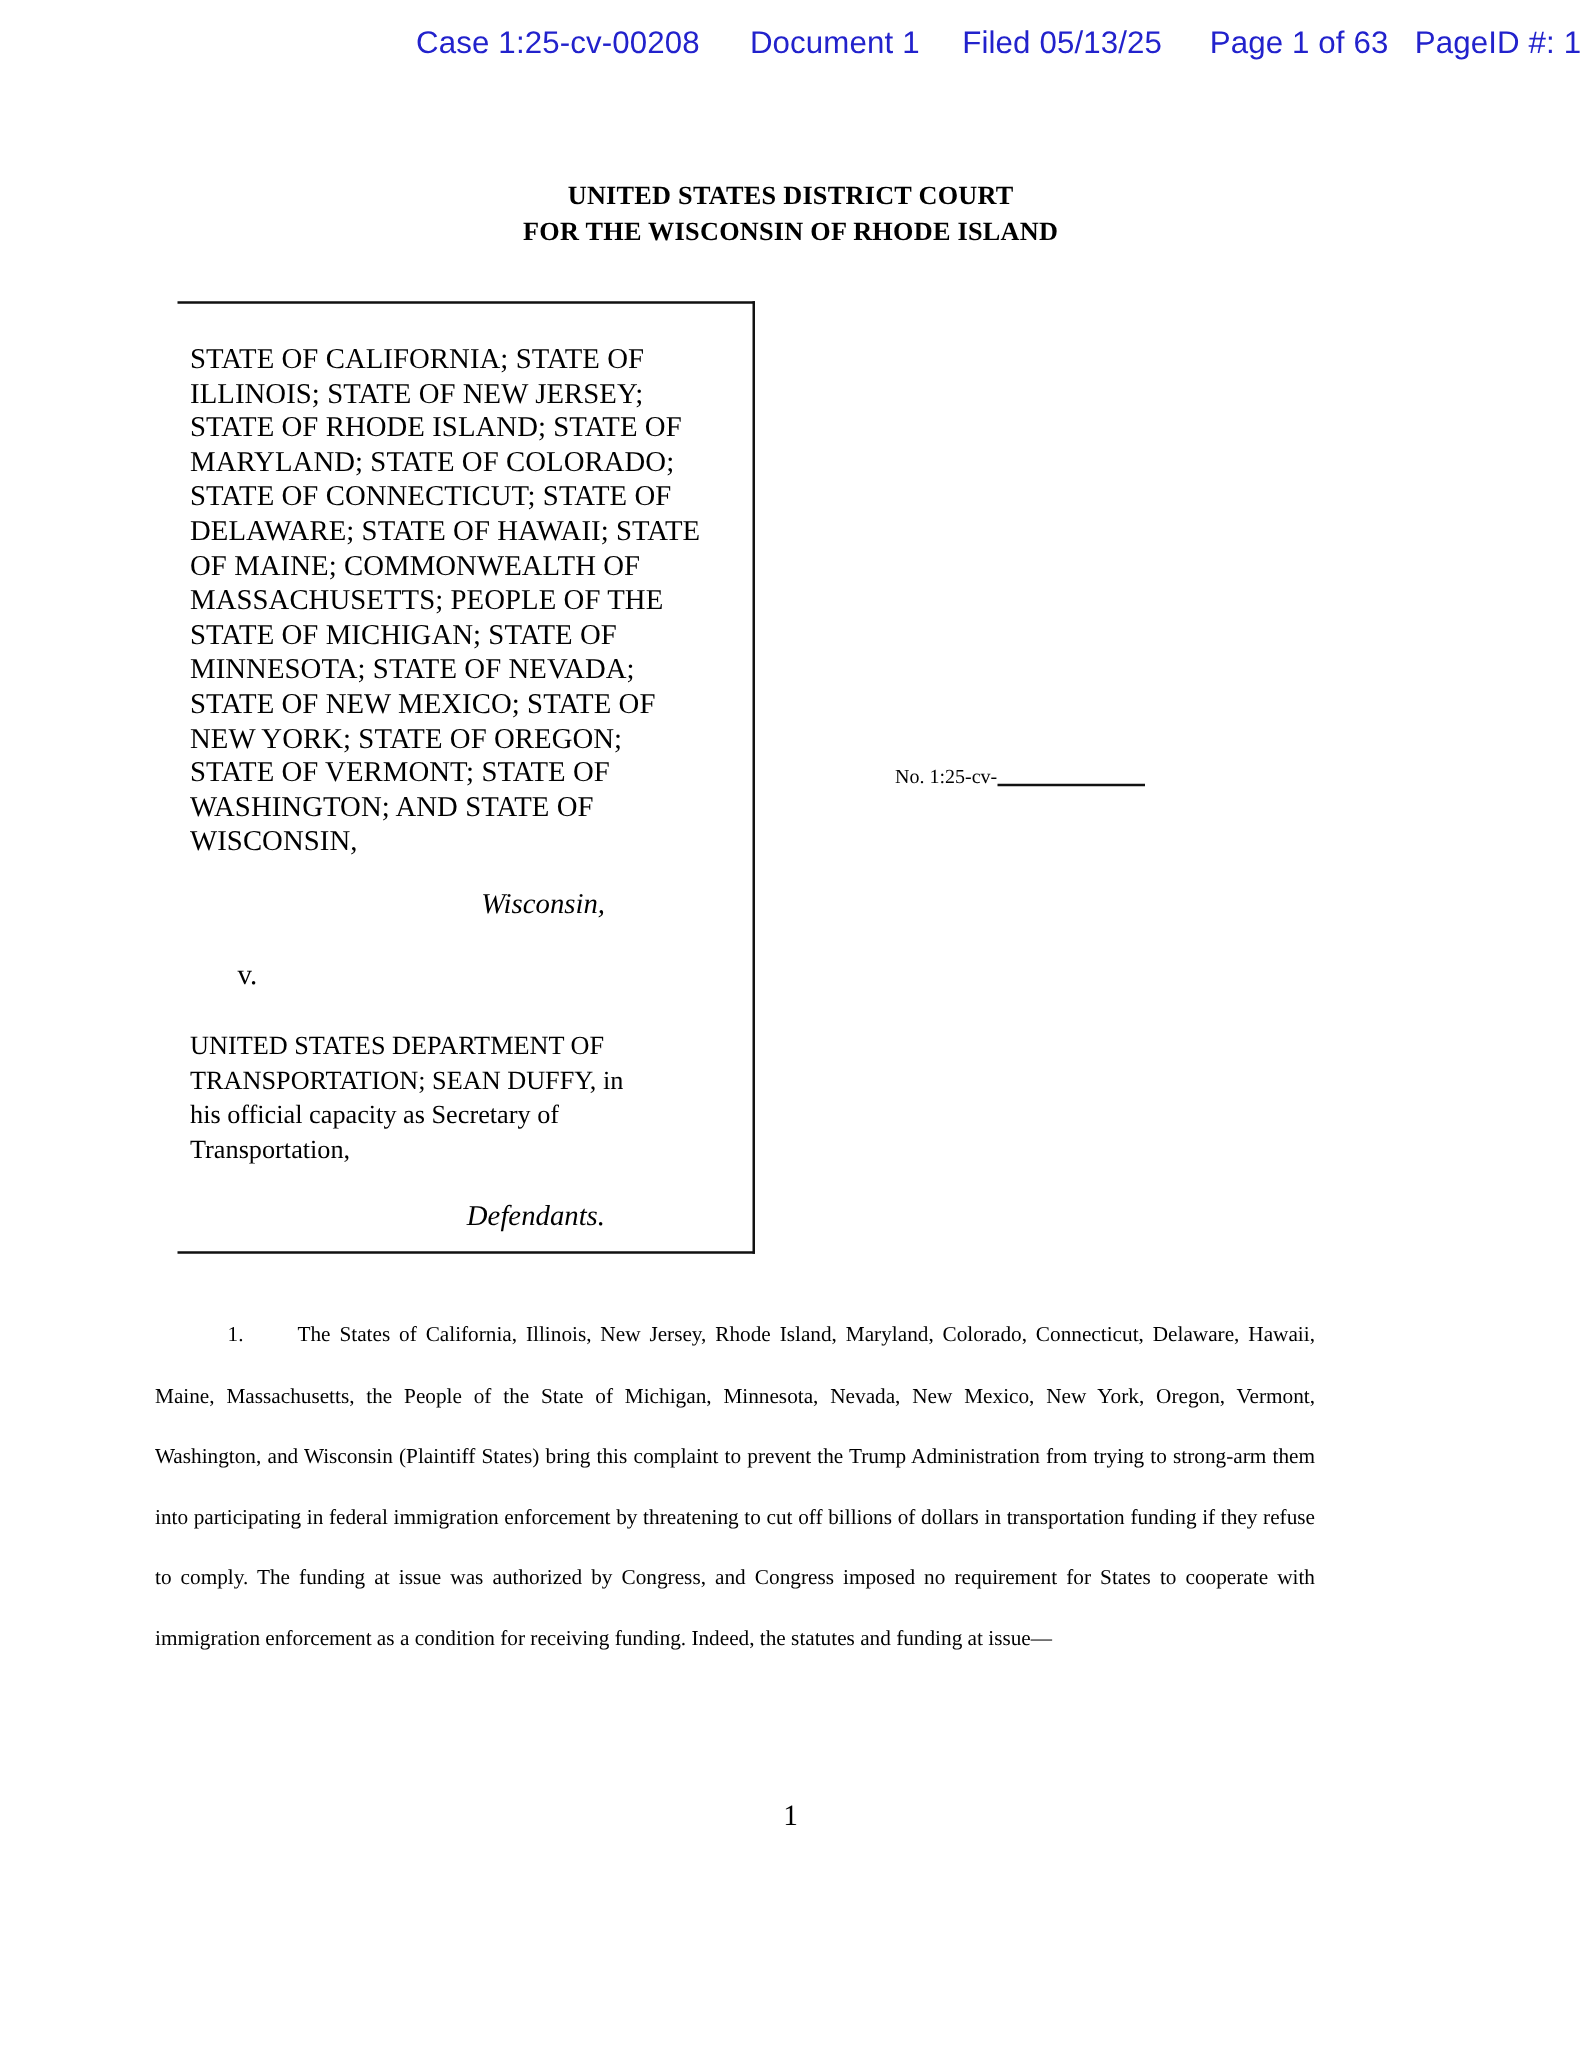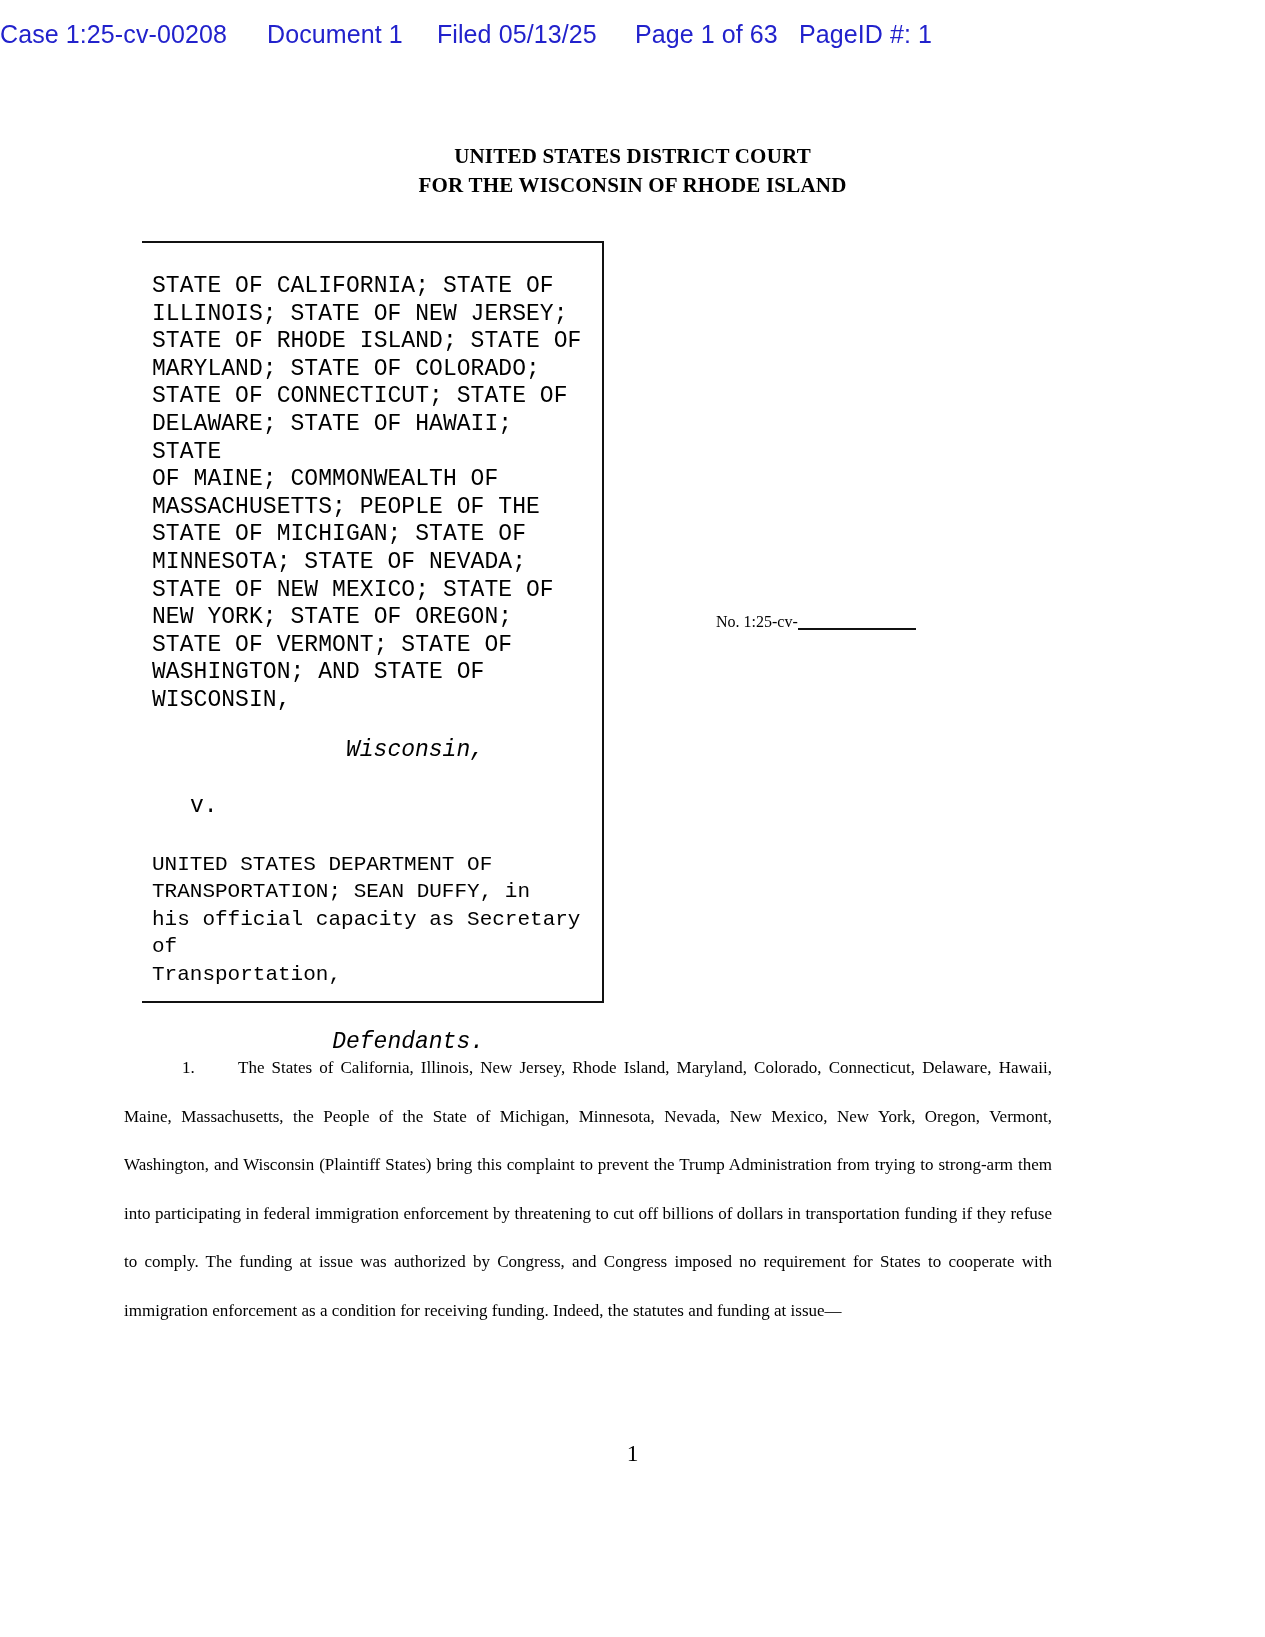--- a/index.html
+++ b/index.html
@@ -20,21 +20,21 @@
     overflow: hidden;
     box-sizing: border-box;
   }
 
   
   .ecf-stamp {
     position: absolute;
     top: 20px;
     left: 0;
     width: 1265px;
-    text-align: left;
+    text-align: right;
     color: #2222cc;
     font-family: "Liberation Sans", "DejaVu Sans", sans-serif;
     font-size: 25px;
     letter-spacing: 0.1px;
     white-space: nowrap;
   }
   .ecf-stamp .seg { display: inline-block; }
   .ecf-gap-1 { display: inline-block; width: 26px; }
   .ecf-gap-2 { display: inline-block; width: 20px; }
   .ecf-gap-3 { display: inline-block; width: 24px; }
@@ -57,21 +57,20 @@
   .caption {
     position: absolute;
     top: 241px;
     left: 142px;
     width: 462px;
     height: 762px;
     border-top: 2px solid #111;
     border-right: 2px solid #111;
     border-bottom: 2px solid #111;
     box-sizing: border-box;
-    font-family: Liberation Mono, monospace;
   }
   .caption-inner {
     position: relative;
     padding: 30px 14px 0 10px;
     font-size: 23px;
     line-height: 27.6px;
   }
   .party-list {
     white-space: pre-line;
     letter-spacing: 0.05px;
@@ -87,21 +86,21 @@
     margin-top: 29px;
     padding-left: 38px;
     font-size: 23px;
   }
   .defendant-block {
     margin-top: 30px;
     white-space: pre-line;
     font-size: 21px;
     line-height: 27.6px;
   }
-  .role-defendants { margin-top: 40px; }
+  .role-defendants { margin-top: 26px; }
 
   
   .case-no {
     position: absolute;
     top: 613px;
     left: 716px;
     font-size: 16px;
     white-space: nowrap;
   }
   .case-no-blank {

